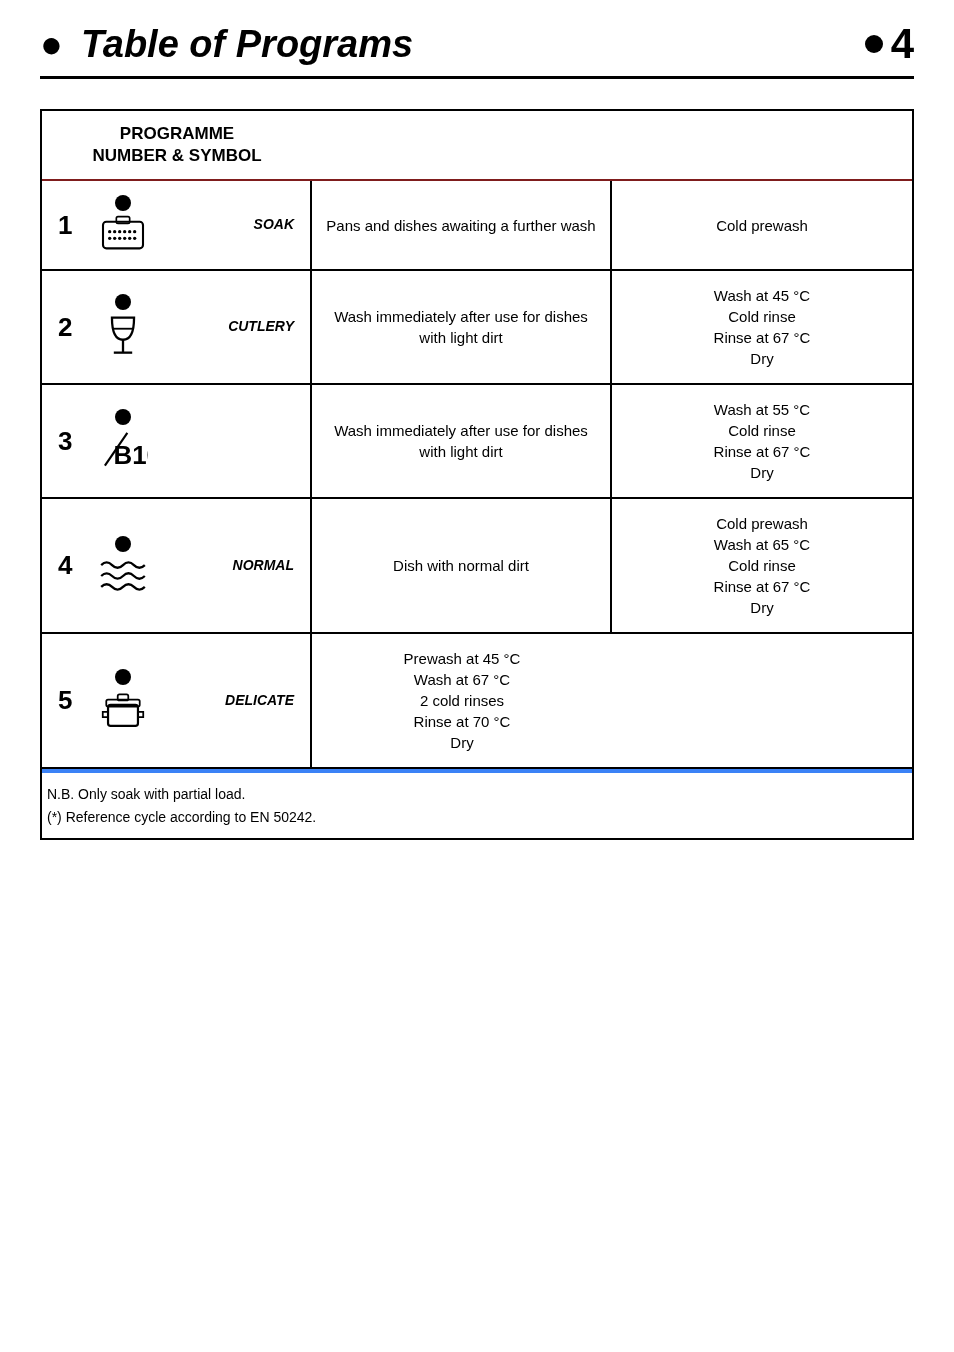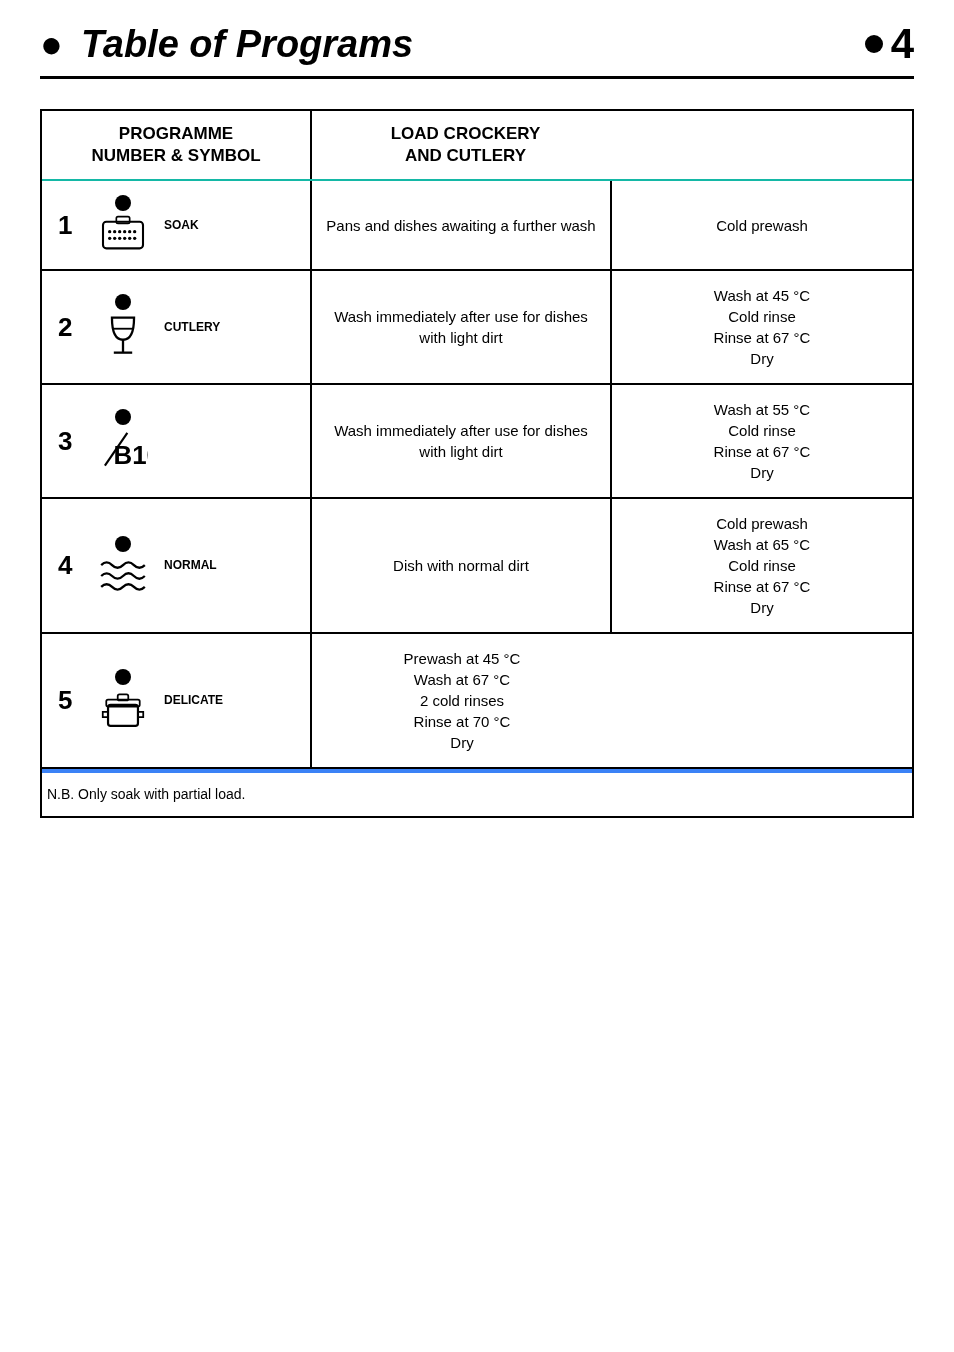--- a/index.html
+++ b/index.html
@@ -55,21 +55,21 @@
 
     .table-container {
       border: 2px solid #000;
       width: 100%;
     }
 
     
     .table-header {
       display: grid;
       grid-template-columns: 270px 1fr 1fr;
-      border-bottom: 2px solid #14b8a6;
+      border-bottom: 2px solid #7f1d1d;
       gap: 7px;
     }
 
     .th {
       padding: 12px 10px;
       text-align: center;
       font-weight: bold;
       font-size: 17px;
       line-height: 1.3;
     }
@@ -131,25 +131,26 @@
 
     .prog-dot {
       width: 16px;
       height: 16px;
       background: #000;
       border-radius: 50%;
       margin-bottom: 4px;
     }
 
     .prog-label {
-      font-size: 12px;
-      font-weight: bold;
-      text-align: left;
+      font-size: 14px;
+      font-weight: bold;
+      text-align: right;
       flex: 1;
       padding-left: 6px;
+      font-style: italic;
     }
 
     
     .icon-soak {
       width: 50px;
       height: 40px;
     }
 
     .icon-delicate {
       width: 36px;
@@ -199,21 +200,20 @@
   <div class="page-number-container">
     <span class="bullet"></span>
     <span class="page-number">4</span>
   </div>
 </div>
 
 <div class="table-container">
 
   <div class="table-header">
     <div class="th">PROGRAMME<br>NUMBER &amp; SYMBOL</div>
-    <div class="th">LOAD CROCKERY<br>AND CUTLERY</div>
   </div>
 
   <div class="table-row">
     <div class="td programme-cell">
       <span class="prog-number">1</span>
       <div class="prog-icon-area">
         <div class="prog-dot"></div>
 
         <svg class="icon-soak" viewBox="0 0 60 48" fill="none" xmlns="http://www.w3.org/2000/svg">
 
@@ -333,15 +333,16 @@
     </div>
     <div class="td td-text" style="white-space:pre-line">Prewash at 45 °C
 Wash at 67 °C
 2 cold rinses
 Rinse at 70 °C
 Dry</div>
   </div>
 
   <div class="notes-row">
     <div>N.B. Only soak with partial load.</div>
+    <div>(*) Reference cycle according to EN 50242.</div>
   </div>
 
 </div>
 
 </body></html>

